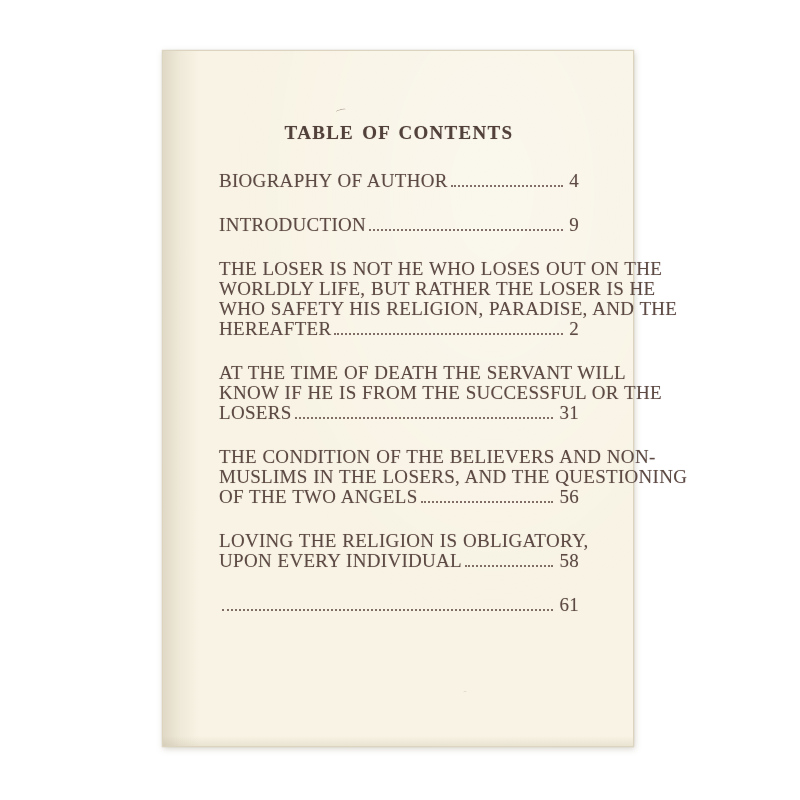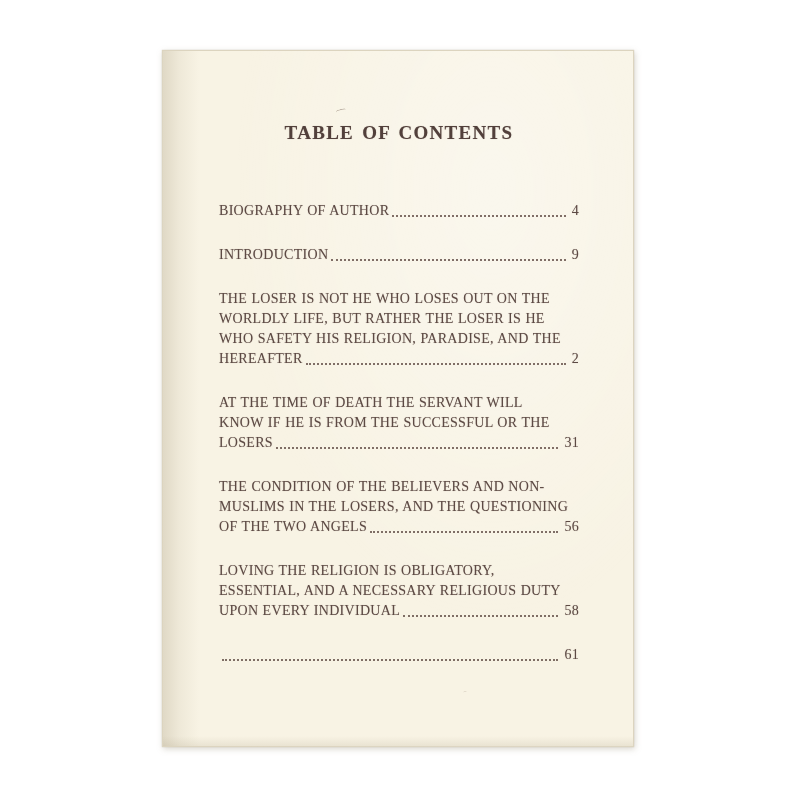--- a/index.html
+++ b/index.html
@@ -69,30 +69,30 @@
   .speck-2 { left: 300px; top: 640px; width: 4px; height: 2px; opacity: .4; }
 
   .toc-title {
     text-align: center;
     font-size: 19px;
     font-weight: 700;
     letter-spacing: 1.3px;
     word-spacing: 2px;
     color: #52403b;
     line-height: 24px;
-    margin-bottom: 56px;
+    margin-bottom: 26px;
     text-shadow: 0 0 1px rgba(82,64,59,0.35);
   }
 
   .toc-entries { position: relative; }
 
   .toc-entry {
     margin-bottom: 24px;
     color: var(--ink, #5d4a44);
-    font-size: 14px;
+    font-size: 19px;
     line-height: 20px;
     letter-spacing: 0.3px;
     word-spacing: 0.5px;
     text-shadow: 0 0 1px rgba(93,74,68,0.30);
   }
 
   .entry-line { white-space: nowrap; }
 
   .entry-last {
     display: flex;
@@ -159,21 +159,20 @@
           <div class="entry-line">THE CONDITION OF THE BELIEVERS AND NON-</div>
           <div class="entry-line">MUSLIMS IN THE LOSERS, AND THE QUESTIONING</div>
           <div class="entry-line entry-last">
             <span class="line-text">OF THE TWO ANGELS</span>
             <span class="leader"></span>
             <span class="page-num">56</span>
           </div>
         </div>
         <div class="toc-entry">
           <div class="entry-line">LOVING THE RELIGION IS OBLIGATORY,</div>
-          <div class="entry-line">ESSENTIAL, AND A NECESSARY RELIGIOUS DUTY</div>
           <div class="entry-line entry-last">
             <span class="line-text">UPON EVERY INDIVIDUAL </span>
             <span class="leader"></span>
             <span class="page-num">58</span>
           </div>
         </div>
         <div class="toc-entry">
           <div class="entry-line entry-last">
             <span class="leader"></span>
             <span class="page-num">61</span>

